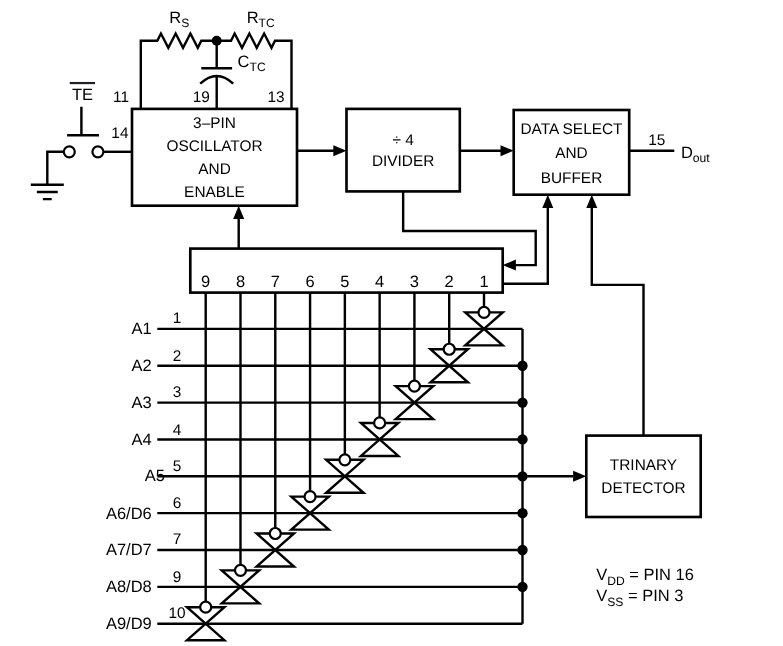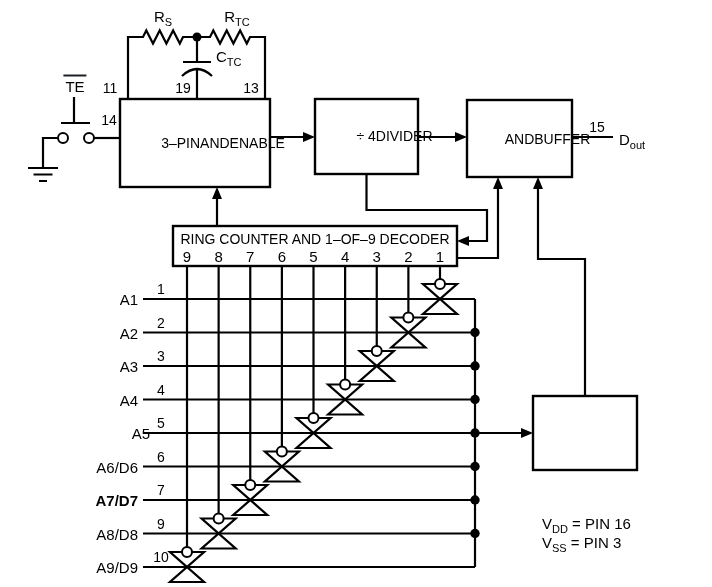--- a/index.html
+++ b/index.html
@@ -10,22 +10,22 @@
   .blockrect{stroke:#000;stroke-width:2.4;fill:#ffffff;}
   .head{fill:#000;stroke:none;}
   .dot{fill:#000;stroke:none;}
   .contact,.gcirc{fill:#ffffff;stroke:#000;stroke-width:2;}
   .lbl{position:absolute;transform:translate(-50%,-50%);white-space:nowrap;line-height:1;}
   .lbl.ra{transform:translate(-100%,-50%);}
   .lbl.la{transform:translate(0,-50%);}
   .f14{font-size:14px;text-align:right;} .f15{font-size:15px;}
   sub{font-size:11px;line-height:0;}
   .ovl{display:inline-block;border-top:2px solid #1e2027;padding:2px 2px 0 2px;}
-  .blocktext{position:absolute;display:flex;align-items:center;
-             justify-content:center;text-align:right;font-size:14px;padding-left:28px;}
+  .blocktext{position:absolute;display:flex;flex-direction:column;align-items:center;
+             justify-content:center;text-align:right;font-size:14px;}
 </style>
 </head>
 <body>
 
 <div class="stage">
 
   <svg width="712" height="587" viewBox="0 0 712 587">
 
     <path class="wire" d="M128,99 V37 H143 l3.3,-6.5 l6.7,13 l6.7,-13 l6.7,13 l6.7,-13 l6.7,13 l3.2,-6.5 H210 l3.3,-6.5 l6.7,13 l6.7,-13 l6.7,13 l6.7,-13 l6.7,13 l3.2,-6.5 H265 V99"></path>
     <path class="wire" d="M197,37 V62 M183,62 H211 M182,76 Q197,62 212,76 M197,69 V99"></path>
@@ -112,52 +112,57 @@
   <div class="lbl f15 la" style="left:216px;top:56px"><span>C</span><sub>TC</sub></div>
   <div class="lbl f15" style="left:75px;top:84px"><span class="ovl">TE</span></div>
 
   <div class="lbl f14" style="left:110px;top:88px">11</div>
   <div class="lbl f14" style="left:183px;top:88px">19</div>
   <div class="lbl f14" style="left:251px;top:88px">13</div>
   <div class="lbl f14" style="left:109px;top:120px">14</div>
 
   <div class="blocktext" style="left:120px;top:99px;width:150px;height:88px;line-height:21px">
     <span>3–PIN</span>
+    <span>OSCILLATOR</span>
     <span>AND</span>
     <span>ENABLE</span>
   </div>
   <div class="blocktext" style="left:315px;top:99px;width:103px;height:75px;line-height:19px">
     <span>÷ 4</span>
     <span>DIVIDER</span>
   </div>
   <div class="blocktext" style="left:467px;top:100px;width:105px;height:77px;line-height:22px">
+    <span>DATA SELECT</span>
     <span>AND</span>
     <span>BUFFER</span>
   </div>
-  <div class="lbl f14" style="left:315px;top:239px">RING COUNTER AND 1–OF–9 DECODER</div>
+  <div class="blocktext" style="left:533px;top:396px;width:104px;height:74px;line-height:21px">
+    <span>TRINARY</span>
+    <span>DETECTOR</span>
+  </div>
 
   <div class="lbl f14" style="left:597px;top:127px">15</div>
   <div class="lbl f15 la" style="left:619px;top:139px"><span>D</span><sub>out</sub></div>
 
   <div class="lbl f15 la" style="left:542px;top:523px"><span>V</span><sub>DD</sub><span> = PIN 16</span></div>
   <div class="lbl f15 la" style="left:542px;top:542px"><span>V</span><sub>SS</sub><span> = PIN 3</span></div>
 
 <div class="lbl f15 ra" style="left: 138px; top: 299px;">A1</div>
     <div class="lbl f14" style="left: 161px; top: 289px;">1</div>
     <div class="lbl f15 ra" style="left: 138px; top: 332.5px;">A2</div>
     <div class="lbl f14" style="left: 161px; top: 322.5px;">2</div>
     <div class="lbl f15 ra" style="left: 138px; top: 366px;">A3</div>
     <div class="lbl f14" style="left: 161px; top: 356px;">3</div>
     <div class="lbl f15 ra" style="left: 138px; top: 399.5px;">A4</div>
     <div class="lbl f14" style="left: 161px; top: 389.5px;">4</div>
     <div class="lbl f15 ra" style="left: 138px; top: 433px; margin-left: 12px;">A5</div>
     <div class="lbl f14" style="left: 161px; top: 423px;">5</div>
     <div class="lbl f15 ra" style="left: 138px; top: 466.5px;">A6/D6</div>
     <div class="lbl f14" style="left: 161px; top: 456.5px;">6</div>
-    <div class="lbl f15 ra" style="left: 138px; top: 500px; font-weight: bold;">A7/D7</div>
+    <div class="lbl f15 ra" style="left: 138px; top: 500px;">A7/D7</div>
     <div class="lbl f14" style="left: 161px; top: 490px;">7</div>
     <div class="lbl f15 ra" style="left: 138px; top: 533.5px;">A8/D8</div>
     <div class="lbl f14" style="left: 161px; top: 523.5px;">9</div>
     <div class="lbl f15 ra" style="left: 138px; top: 567px;">A9/D9</div>
     <div class="lbl f14" style="left: 161px; top: 557px;">10</div>
     <div class="lbl f15" style="left: 187px; top: 256px;">9</div>
     <div class="lbl f15" style="left: 218.625px; top: 256px;">8</div>
     <div class="lbl f15" style="left: 250.25px; top: 256px;">7</div>
     <div class="lbl f15" style="left: 281.875px; top: 256px;">6</div>
     <div class="lbl f15" style="left: 313.5px; top: 256px;">5</div>

